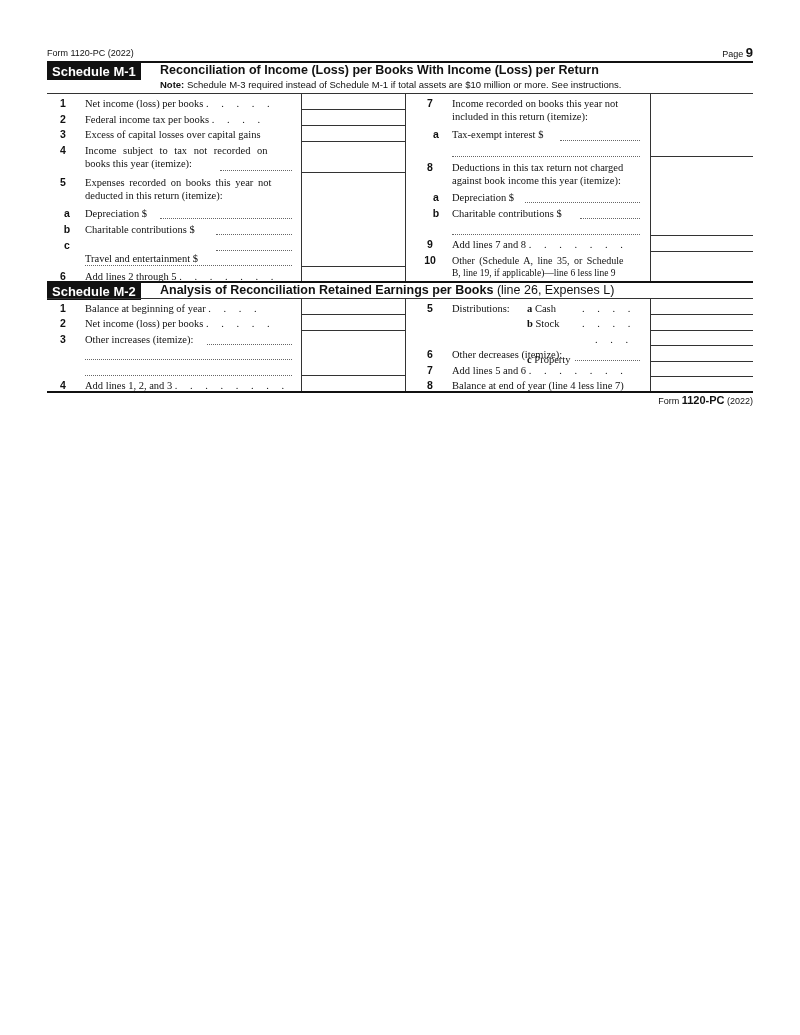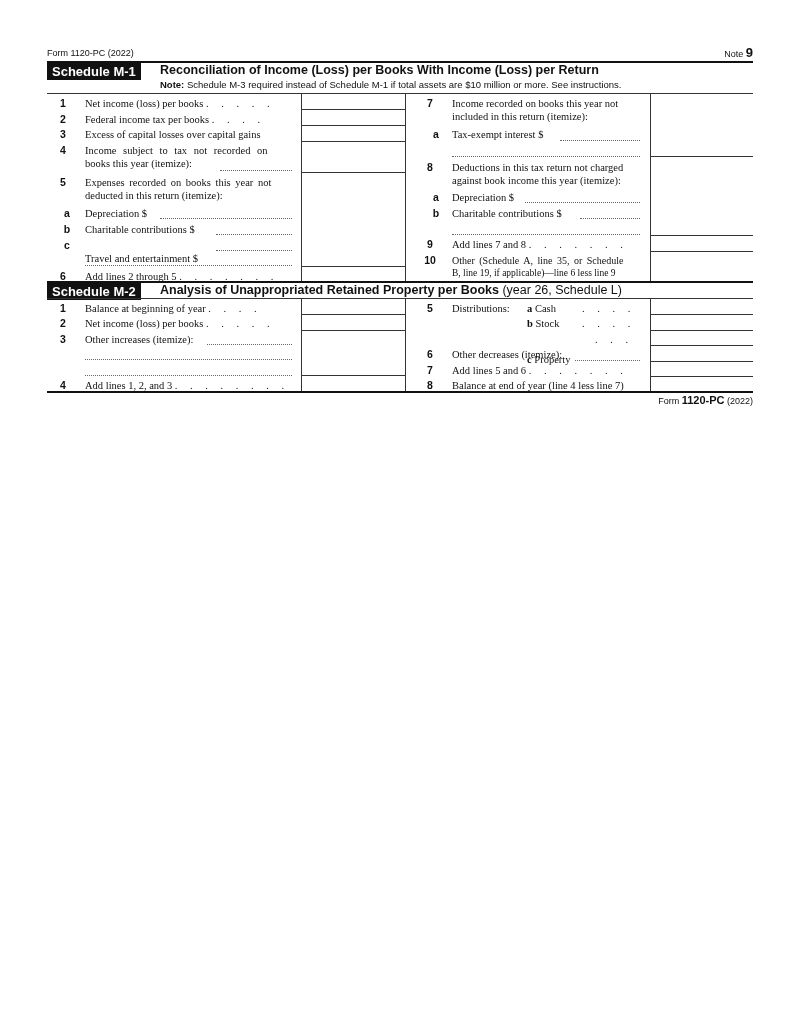--- a/index.html
+++ b/index.html
@@ -14,21 +14,21 @@
   .dots{position:absolute;border-bottom:1px dotted #666;height:0;}
   .sched-label{background:#111;color:#fff;font-weight:bold;font-size:13px;padding:1px 5px;line-height:15px;}
   .sched-title{font-weight:bold;font-size:12.5px;}
   .lead{letter-spacing:5px;}
 </style>
 </head>
 <body>
 
 <div class="abs small" style="left:47px;top:48px;">Form 1120-PC (2022)</div>
 <div class="abs" style="right:47px;top:45px;font-size:9px;">
-  <span>Note</span>
+  <span>Page</span>
   <span style="font-weight:bold;font-size:13px;">9</span>
 </div>
 <div class="hline thick" style="left:47px;width:706px;top:61px;"></div>
 
 <div class="abs sched-label" style="left:47px;top:63px;">Schedule M-1</div>
 <div class="abs sched-title" style="left:160px;top:63px;">Reconciliation of Income (Loss) per Books With Income (Loss) per Return</div>
 <div class="abs" style="left:160px;top:79px;font-size:9.5px;">
   <b>Note:</b>
   <span>Schedule M-3 required instead of Schedule M-1 if total assets are $10 million or more. See instructions.</span>
 </div>
@@ -119,21 +119,21 @@
 <div class="abs num" style="left:419px;top:238px;">9</div>
 <div class="abs t" style="left:452px;top:238px;"><span>Add lines 7 and 8</span> <span class="lead">. . . . . . .</span></div>
 
 <div class="abs num" style="left:419px;top:254px;">10</div>
 <div class="abs t" style="left:452px;top:254px;font-size:10px;word-spacing:2px;">Other (Schedule A, line 35, or Schedule</div>
 <div class="abs t" style="left:452px;top:267px;font-size:9.5px;">B, line 19, if applicable)—line 6 less line 9</div>
 
 <div class="hline thick" style="left:47px;width:706px;top:281px;"></div>
 <div class="abs sched-label" style="left:47px;top:283px;">Schedule M-2</div>
 <div class="abs" style="left:160px;top:283px;font-size:12.5px;">
-  <b>Analysis of Unappropriated Retained Property per Books</b> <span>(year 26, Schedule L)</span>
+  <b>Analysis of Reconciliation Retained Earnings per Books</b> <span>(line 26, Expenses L)</span>
 </div>
 <div class="hline" style="left:47px;width:706px;top:298px;"></div>
 
 <div class="vline" style="left:301px;top:298px;height:93px;"></div>
 <div class="vline" style="left:405px;top:298px;height:93px;"></div>
 <div class="vline" style="left:650px;top:298px;height:93px;"></div>
 
 <div class="hline" style="left:301px;width:104px;top:314px;"></div>
 <div class="hline" style="left:301px;width:104px;top:330px;"></div>
 <div class="hline" style="left:301px;width:104px;top:375px;"></div>

